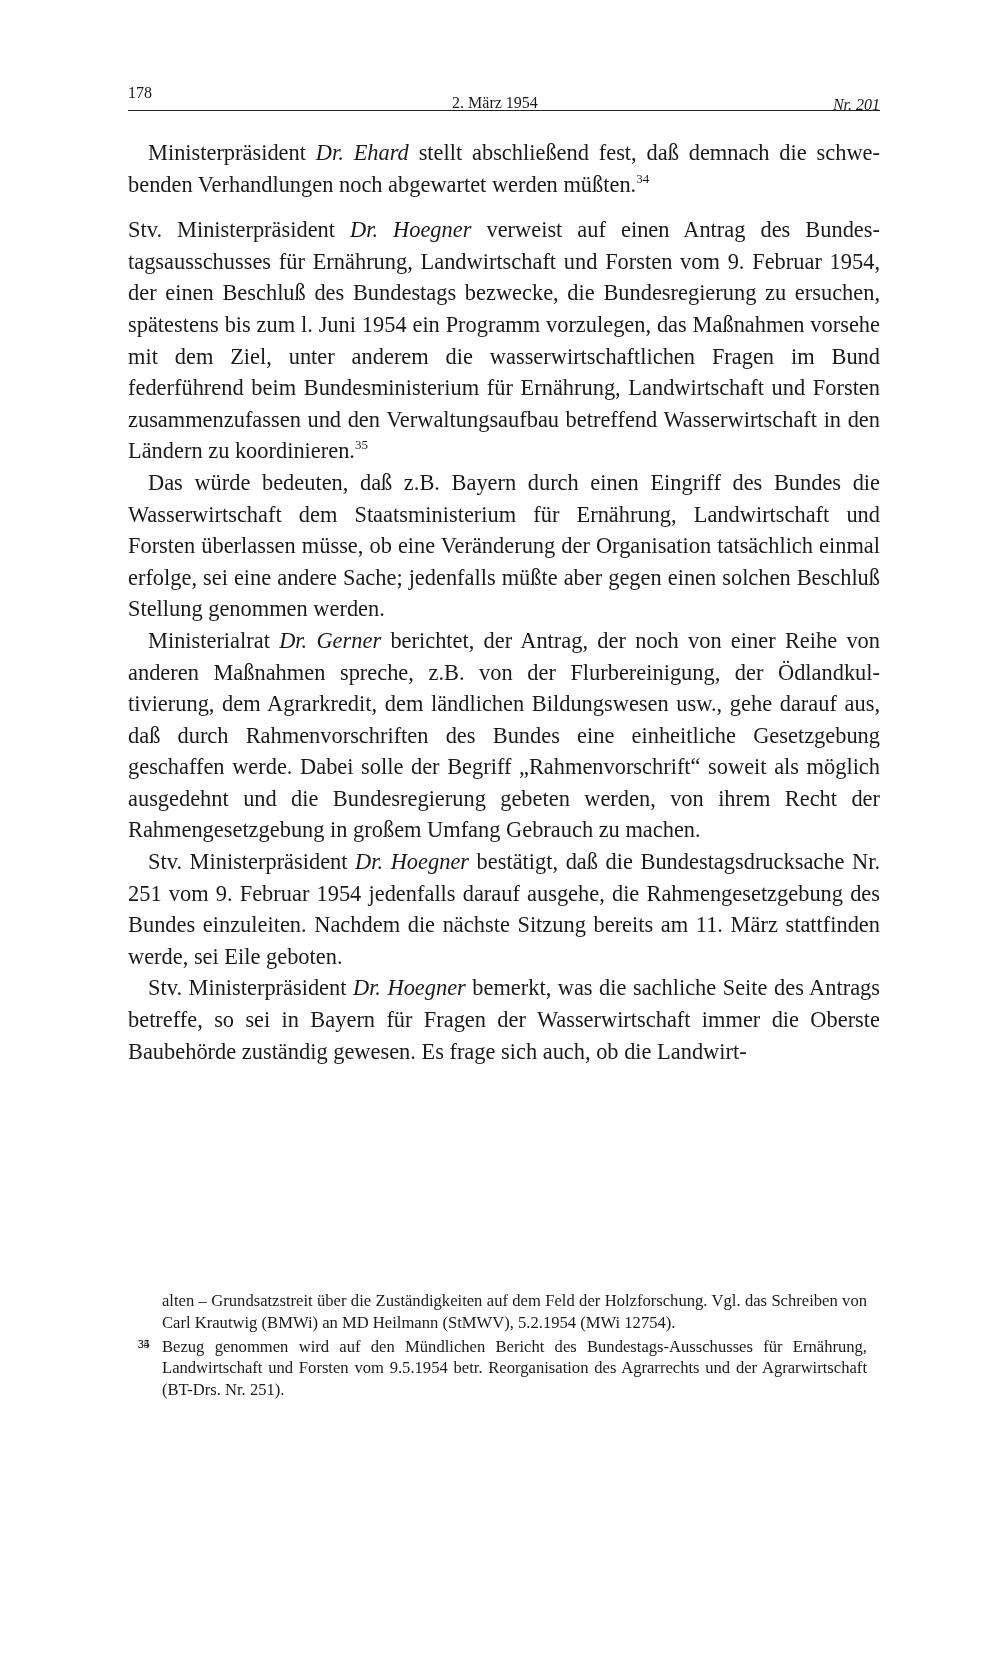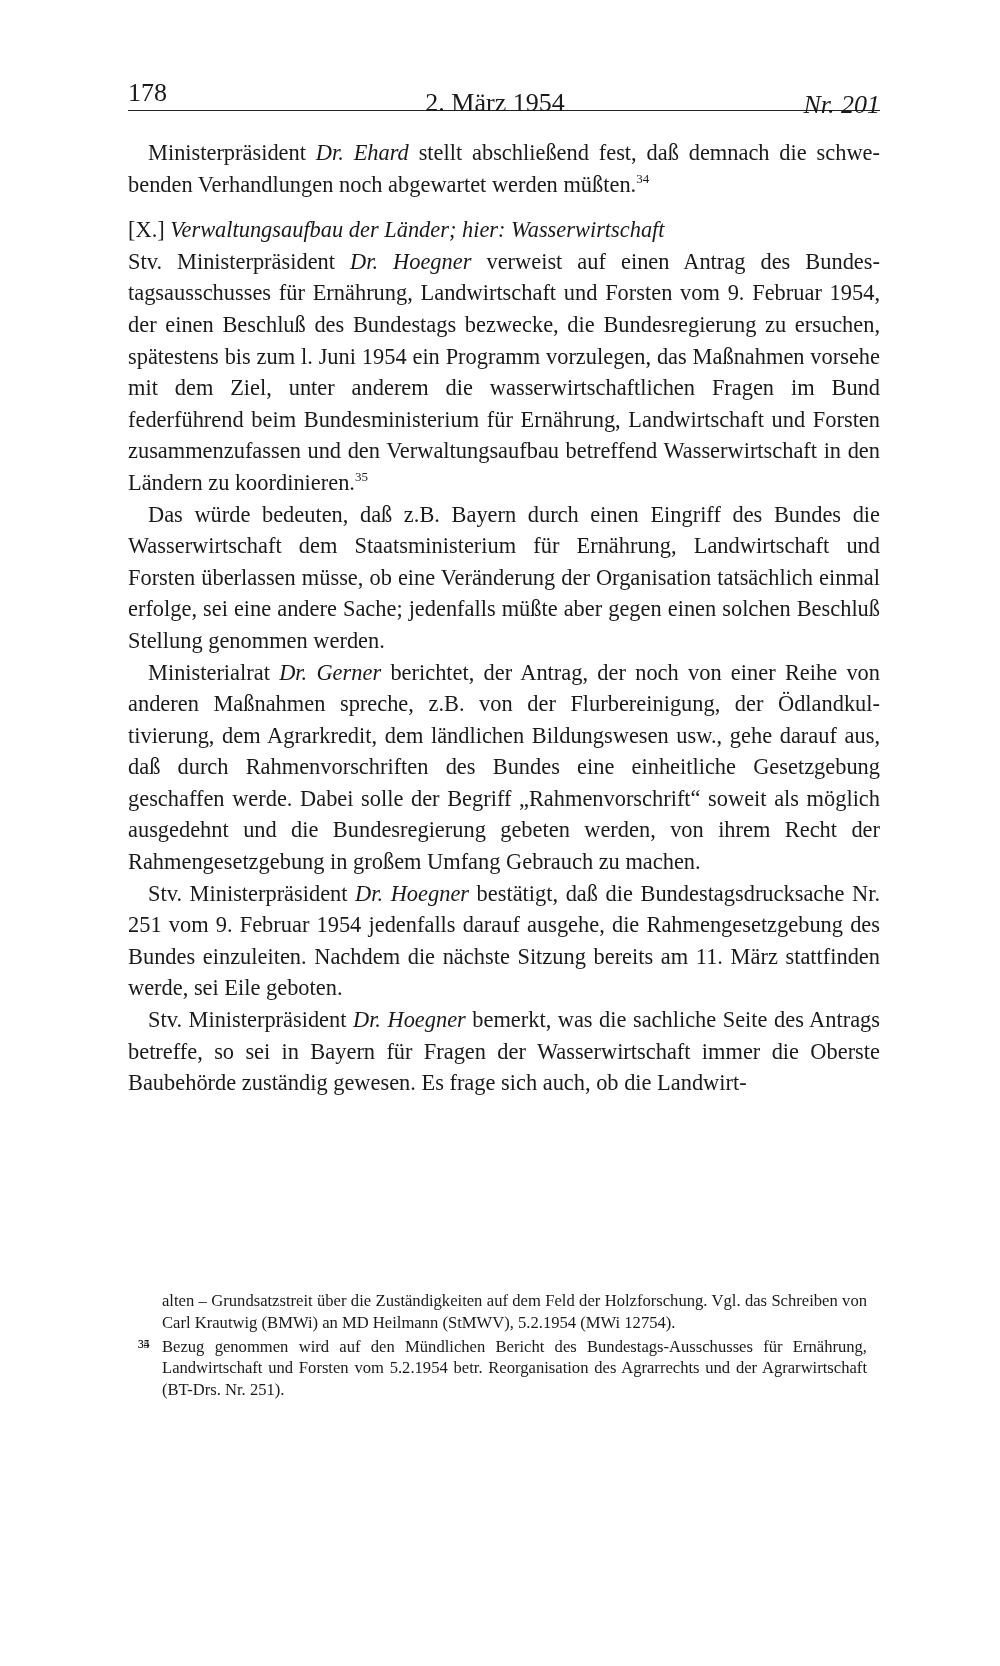--- a/index.html
+++ b/index.html
@@ -7,21 +7,21 @@
     width: 1000px; height: 1666px; position: relative; overflow: hidden;
     font-family: "Liberation Serif", "DejaVu Serif", serif;
     color: #1a1a1a;
   }
   .page {
     position: absolute; left: 128px; top: 78px; width: 752px;
   }
   .running-head {
     position: relative; height: 32px;
     border-bottom: 1.3px solid #222;
-    font-size: 26px; line-height: 30px;
+    font-size: 16px; line-height: 30px;
   }
   .running-head .pg { position: absolute; left: 0; top: 0; }
   .running-head .date { position: absolute; left: 0; right: 18px; top: 0; text-align: center; margin-top: 10px; }
   .running-head .nr { position: absolute; right: 0; top: 12px; font-style: italic; }
 
   .body-text {
     margin-top: 26px;
     font-size: 22.4px; line-height: 31.6px;
     text-align: justify; hyphens: manual;
   }
@@ -51,21 +51,20 @@
   <div class="running-head">
     <span class="pg">178</span>
     <span class="date">2. März 1954</span>
     <span class="nr">Nr. 201</span>
   </div>
 
   <div class="body-text">
 
     <p class="gap-after"><span>Ministerpräsident </span><i>Dr. Ehard</i><span> stellt abschließend fest, daß demnach die schwe­benden Verhandlungen noch abgewartet werden müßten.</span><sup>34</sup></p>
 
-    <p class="heading"><span>[X.]</span><i> Verwaltungsaufbau der Länder; hier: Wasserwirtschaft</i></p>
 
     <p class="noindent"><span>Stv. Ministerpräsident </span><i>Dr. Hoegner</i><span> verweist auf einen Antrag des Bundes­tagsausschusses für Ernährung, Landwirtschaft und Forsten vom 9. Februar 1954, der einen Beschluß des Bundestags bezwecke, die Bundesregierung zu ersuchen, spätestens bis zum l. Juni 1954 ein Programm vorzulegen, das Maßnahmen vorsehe mit dem Ziel, unter anderem die wasserwirtschaftlichen Fragen im Bund federführend beim Bundesministerium für Ernährung, Land­wirtschaft und Forsten zusammenzufassen und den Verwaltungsaufbau betref­fend Wasserwirtschaft in den Ländern zu koordinieren.</span><sup>35</sup></p>
 
     <p><span>Das würde bedeuten, daß z.B. Bayern durch einen Eingriff des Bundes die Wasserwirtschaft dem Staatsministerium für Ernährung, Landwirtschaft und Forsten überlassen müsse, ob eine Veränderung der Organisation tatsächlich einmal erfolge, sei eine andere Sache; jedenfalls müßte aber gegen einen solchen Beschluß Stellung genommen werden.</span></p>
 
     <p><span>Ministerialrat </span><i>Dr. Gerner</i><span> berichtet, der Antrag, der noch von einer Reihe von anderen Maßnahmen spreche, z.B. von der Flurbereinigung, der Ödlandkul­tivierung, dem Agrarkredit, dem ländlichen Bildungswesen usw., gehe darauf aus, daß durch Rahmenvorschriften des Bundes eine einheitliche Gesetzge­bung geschaffen werde. Dabei solle der Begriff „Rahmenvorschrift“ soweit als möglich ausgedehnt und die Bundesregierung gebeten werden, von ihrem Recht der Rahmengesetzgebung in großem Umfang Gebrauch zu machen.</span></p>
 
     <p><span>Stv. Ministerpräsident </span><i>Dr. Hoegner</i><span> bestätigt, daß die Bundestagsdrucksache Nr. 251 vom 9. Februar 1954 jedenfalls darauf ausgehe, die Rahmengesetzge­bung des Bundes einzuleiten. Nachdem die nächste Sitzung bereits am 11. März stattfinden werde, sei Eile geboten.</span></p>
 
 
@@ -76,15 +75,15 @@
 
 <div class="footnotes">
   <div class="fn cont">
     <span>alten – Grundsatzstreit über die Zuständigkeiten auf dem Feld der Holzforschung. Vgl. das Schreiben von Carl Krautwig (BMWi) an MD Heilmann (StMWV), 5.2.1954 (MWi 12754).</span>
   </div>
   <div class="fn">
     <span class="fn-num">34</span>
   </div>
   <div class="fn">
     <span class="fn-num">35</span>
-    <span>Bezug genommen wird auf den Mündlichen Bericht des Bundestags-Ausschusses für Ernäh­rung, Landwirtschaft und Forsten vom 5.2.1954 betr. Reorganisation des Agrarrechts und der Agrarwirtschaft (BT-Drs. Nr. 251).</span>
+    <span>Bezug genommen wird auf den Mündlichen Bericht des Bundestags-Ausschusses für Ernäh­rung, Landwirtschaft und Forsten vom 9.5.1954 betr. Reorganisation des Agrarrechts und der Agrarwirtschaft (BT-Drs. Nr. 251).</span>
   </div>
 </div>
 
 </body></html>

